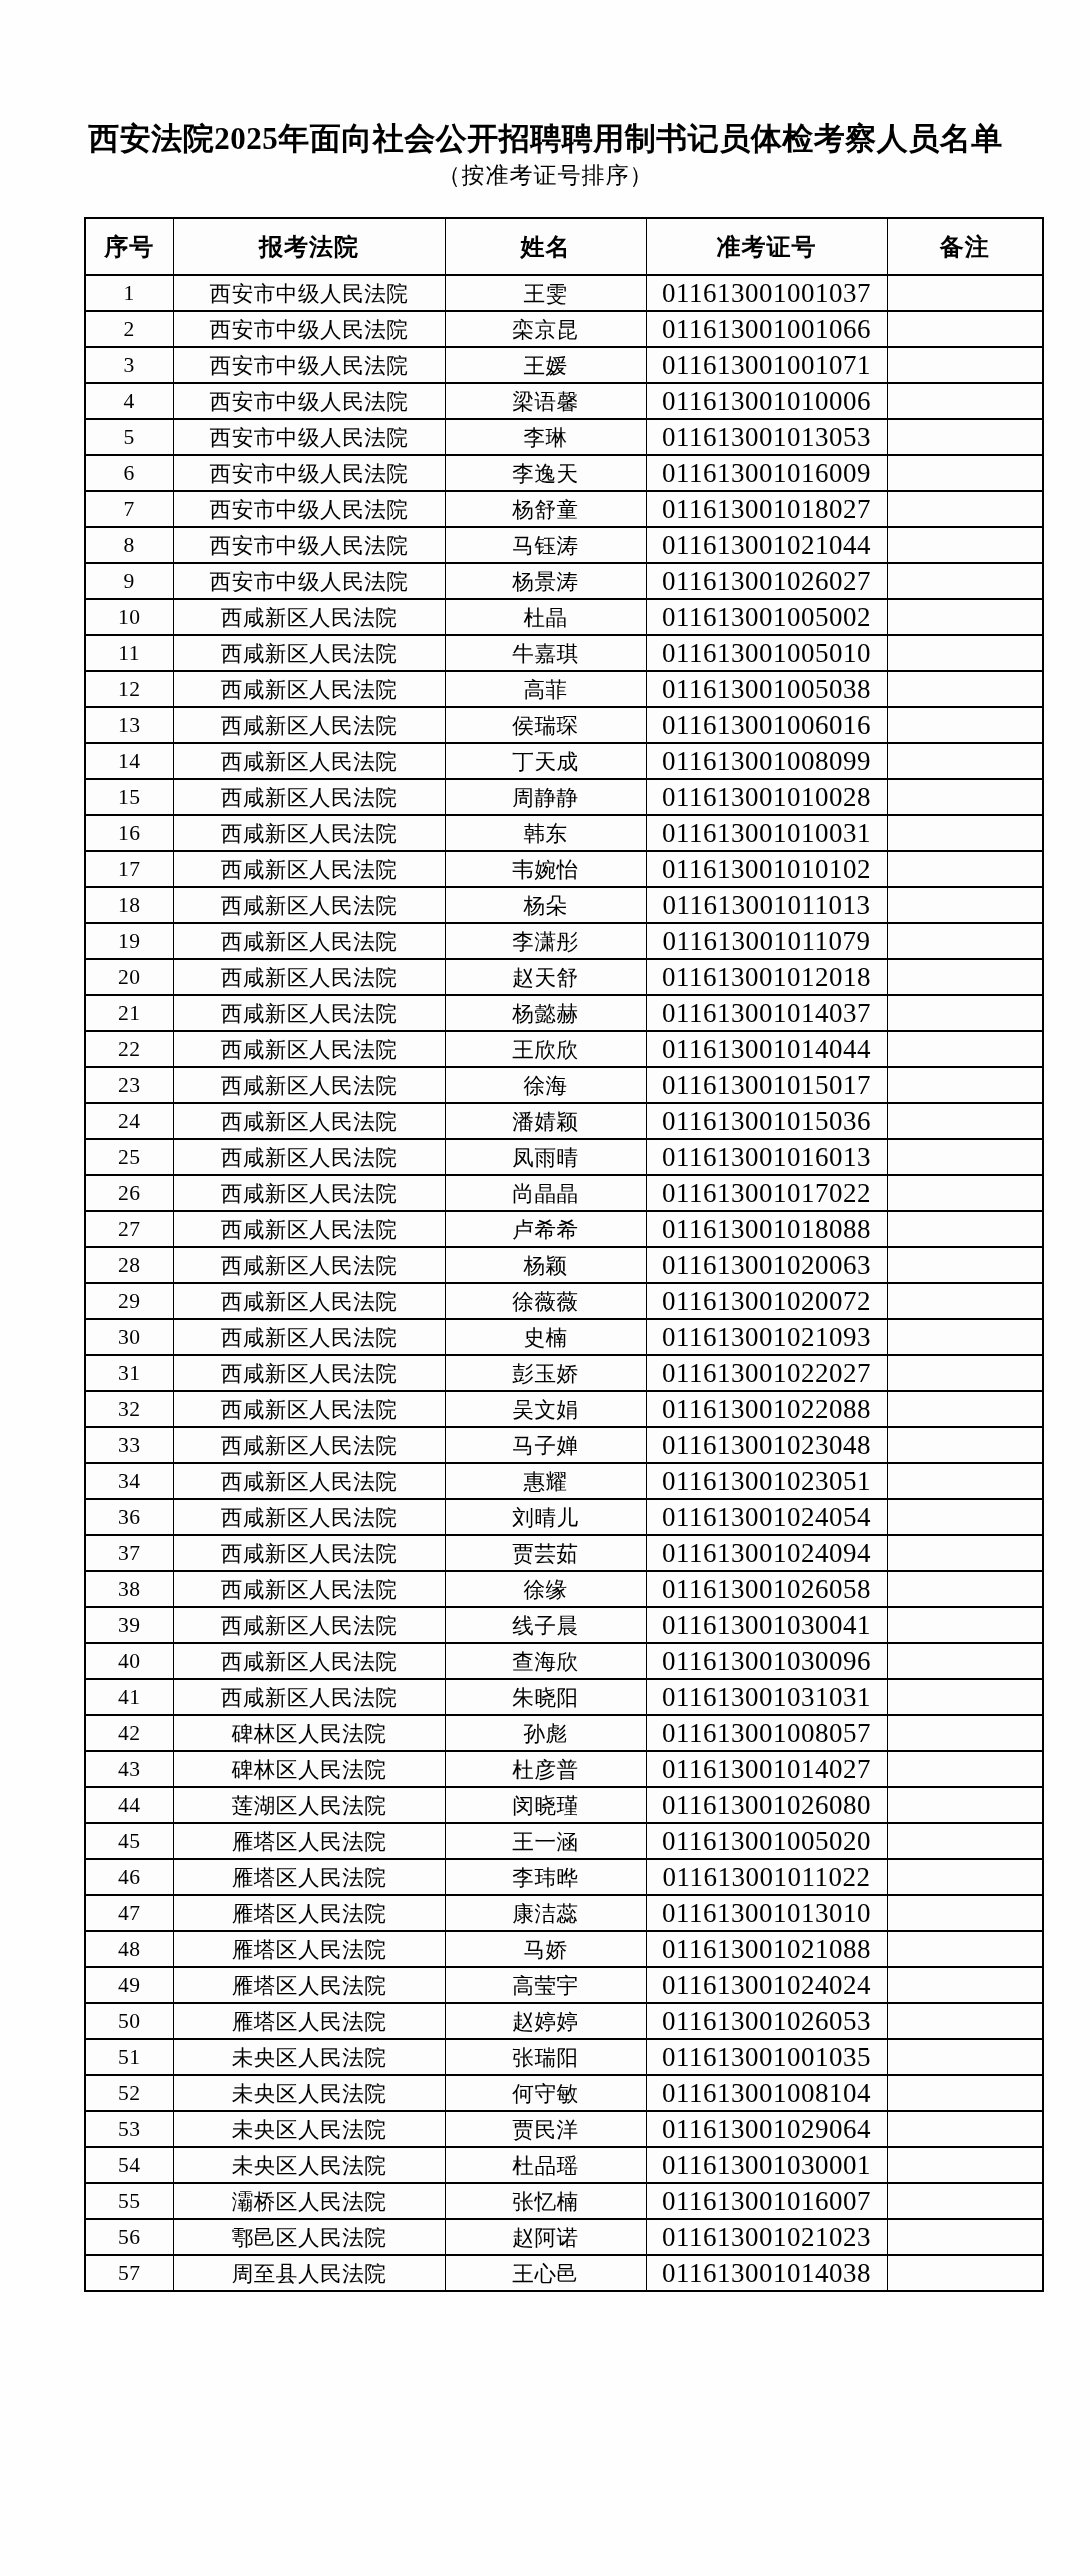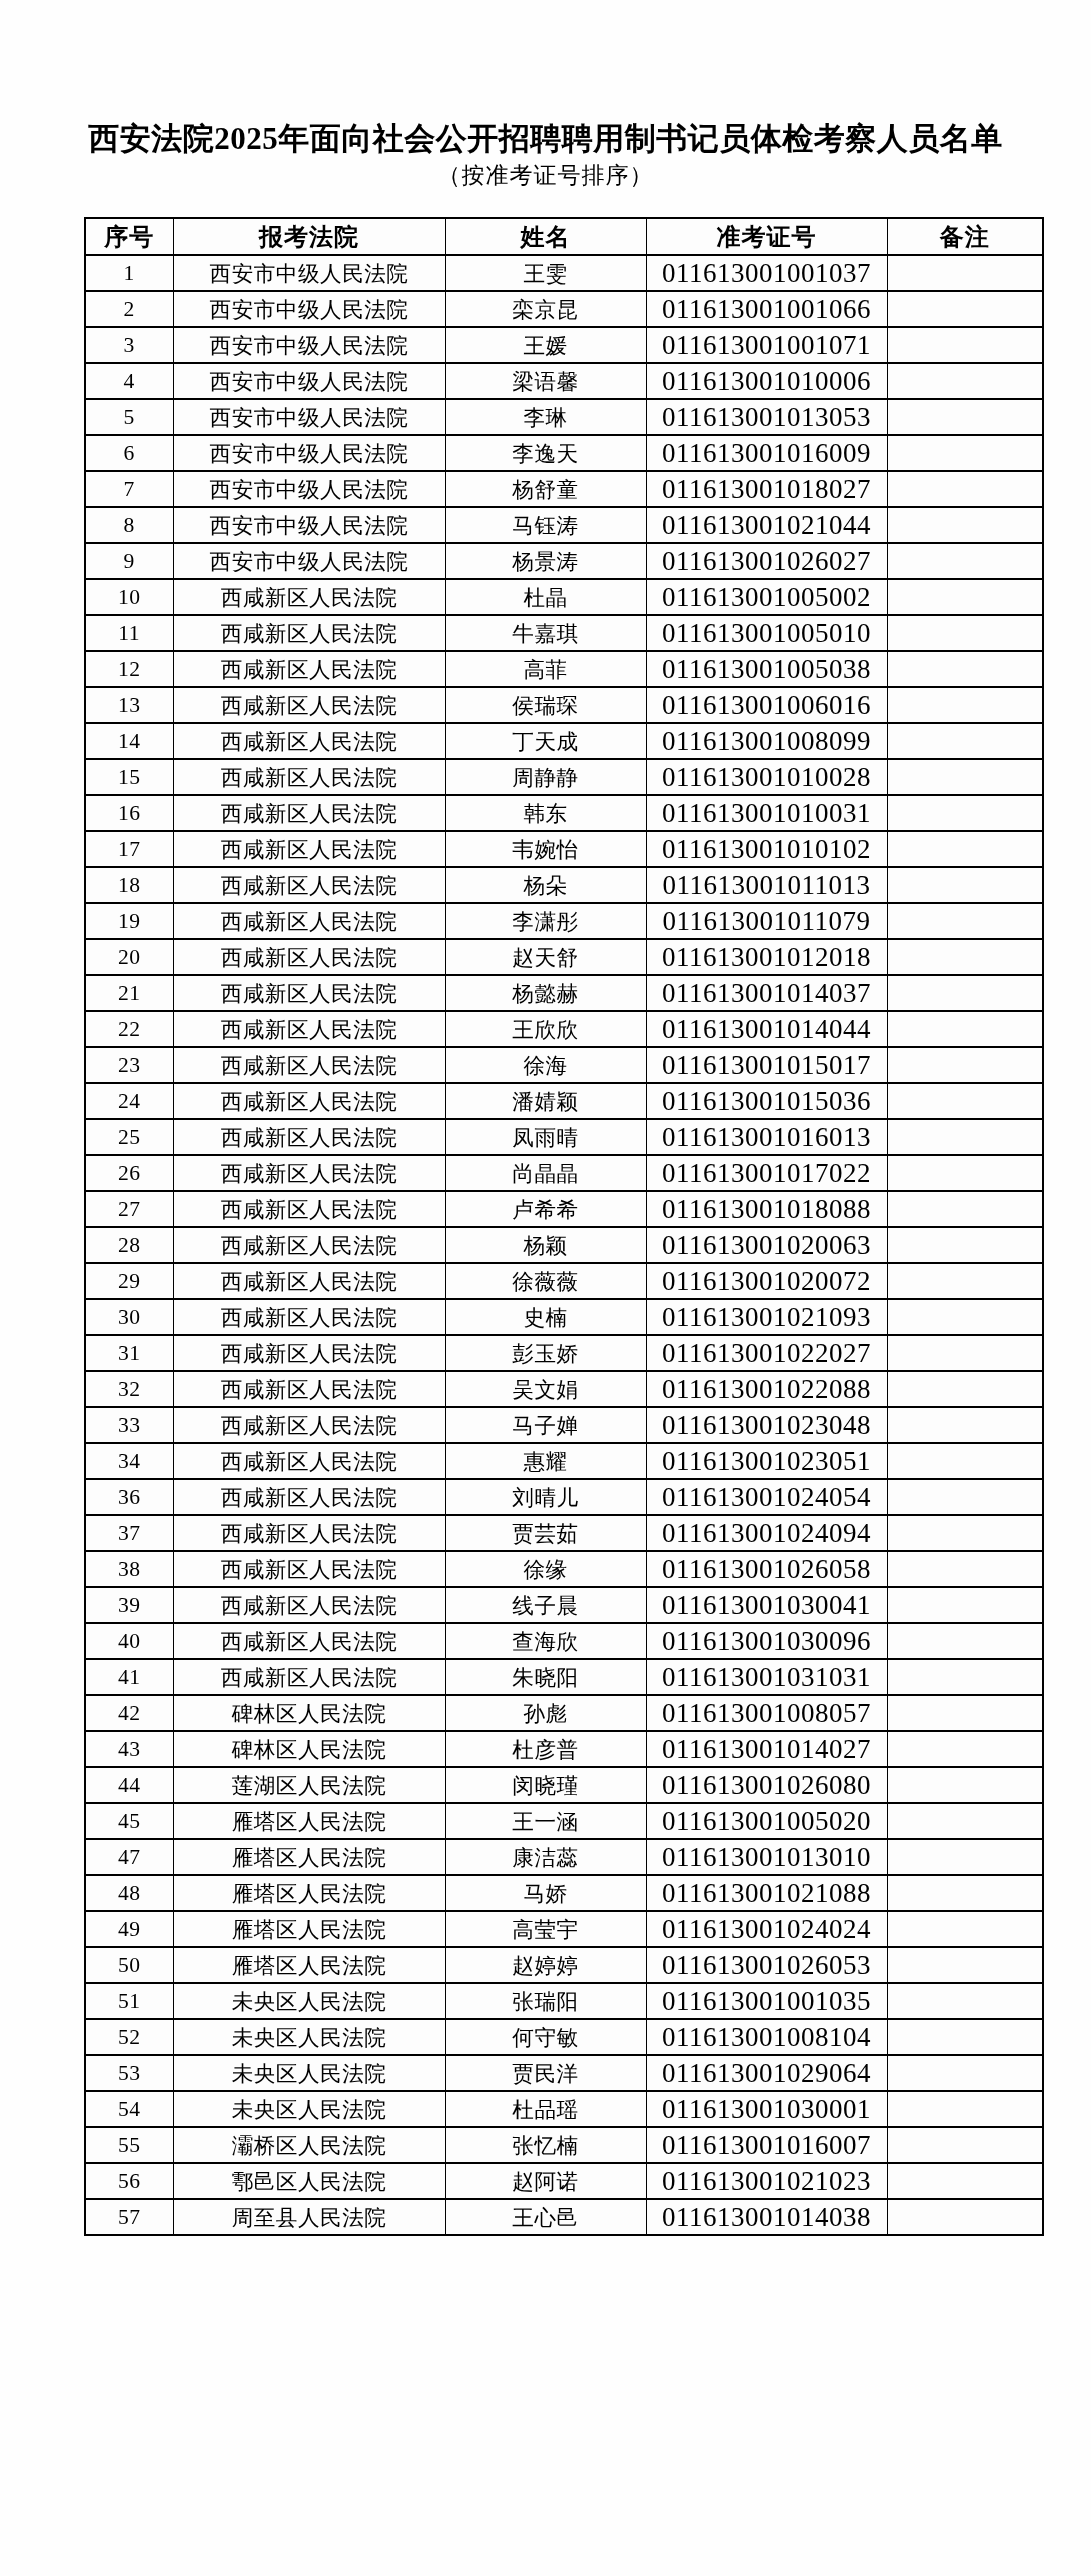--- a/index.html
+++ b/index.html
@@ -46,21 +46,21 @@
   col.c-index  { width: 88px; }
   col.c-court  { width: 272px; }
   col.c-name   { width: 201px; }
   col.c-number { width: 241px; }
   col.c-remark { width: 156px; }
   table.roster th {
     border: 1.5px solid #000000;
     border-top-width: 2.1px;
     border-bottom-width: 2.1px;
     height: 35px;
-    padding: 0;
+    padding: 10px;
     vertical-align: middle;
     font-size: 24px;
     font-weight: 700;
     letter-spacing: 1px;
   }
   table.roster td {
     border: 1.5px solid #000000;
     border-top-width: 2.1px;
     border-bottom-width: 2.1px;
     height: 34px;
@@ -407,20 +407,27 @@
           <td></td>
         </tr>
         <tr>
           <td>45</td>
           <td>雁塔区人民法院</td>
           <td>王一涵</td>
           <td class="exam-number">011613001005020</td>
           <td></td>
         </tr>
         <tr>
+          <td>46</td>
+          <td>雁塔区人民法院</td>
+          <td>李玮晔</td>
+          <td class="exam-number">011613001011022</td>
+          <td></td>
+        </tr>
+        <tr>
           <td>47</td>
           <td>雁塔区人民法院</td>
           <td>康洁蕊</td>
           <td class="exam-number">011613001013010</td>
           <td></td>
         </tr>
         <tr>
           <td>48</td>
           <td>雁塔区人民法院</td>
           <td>马娇</td>

